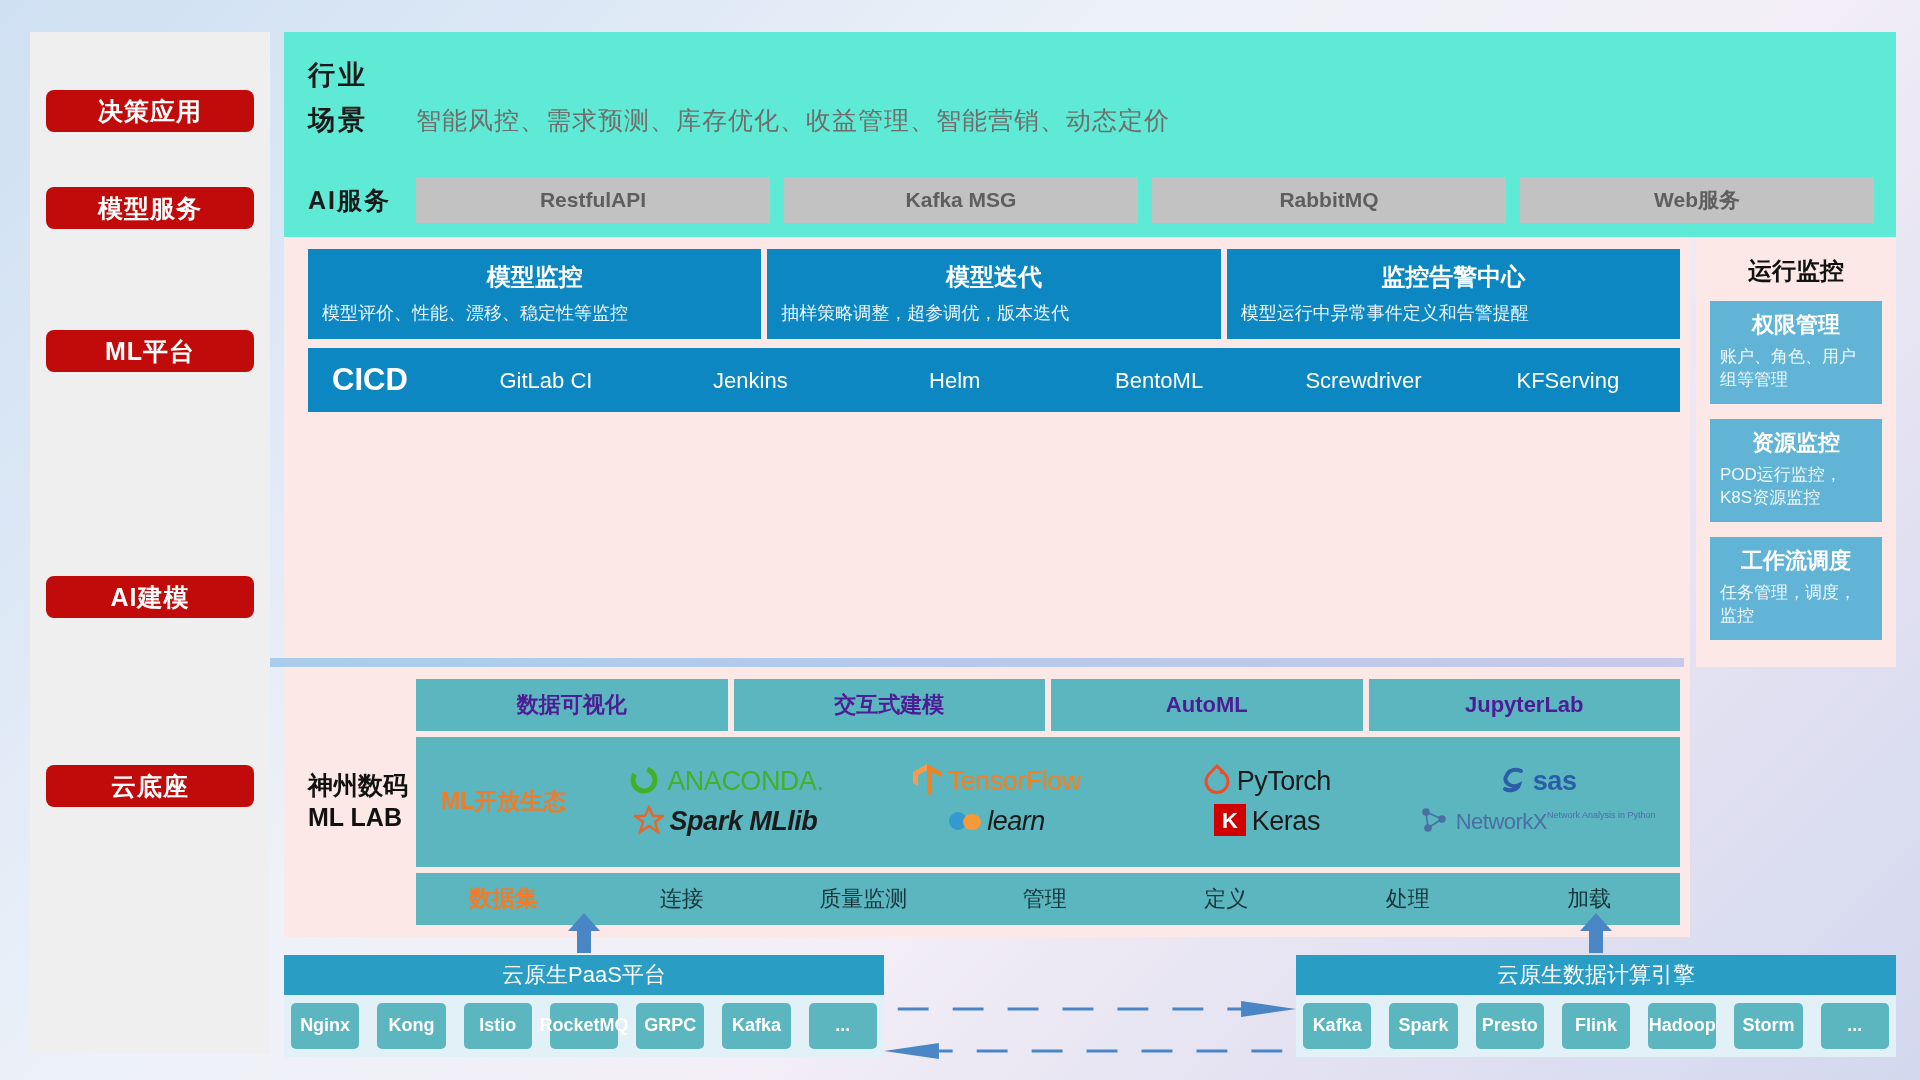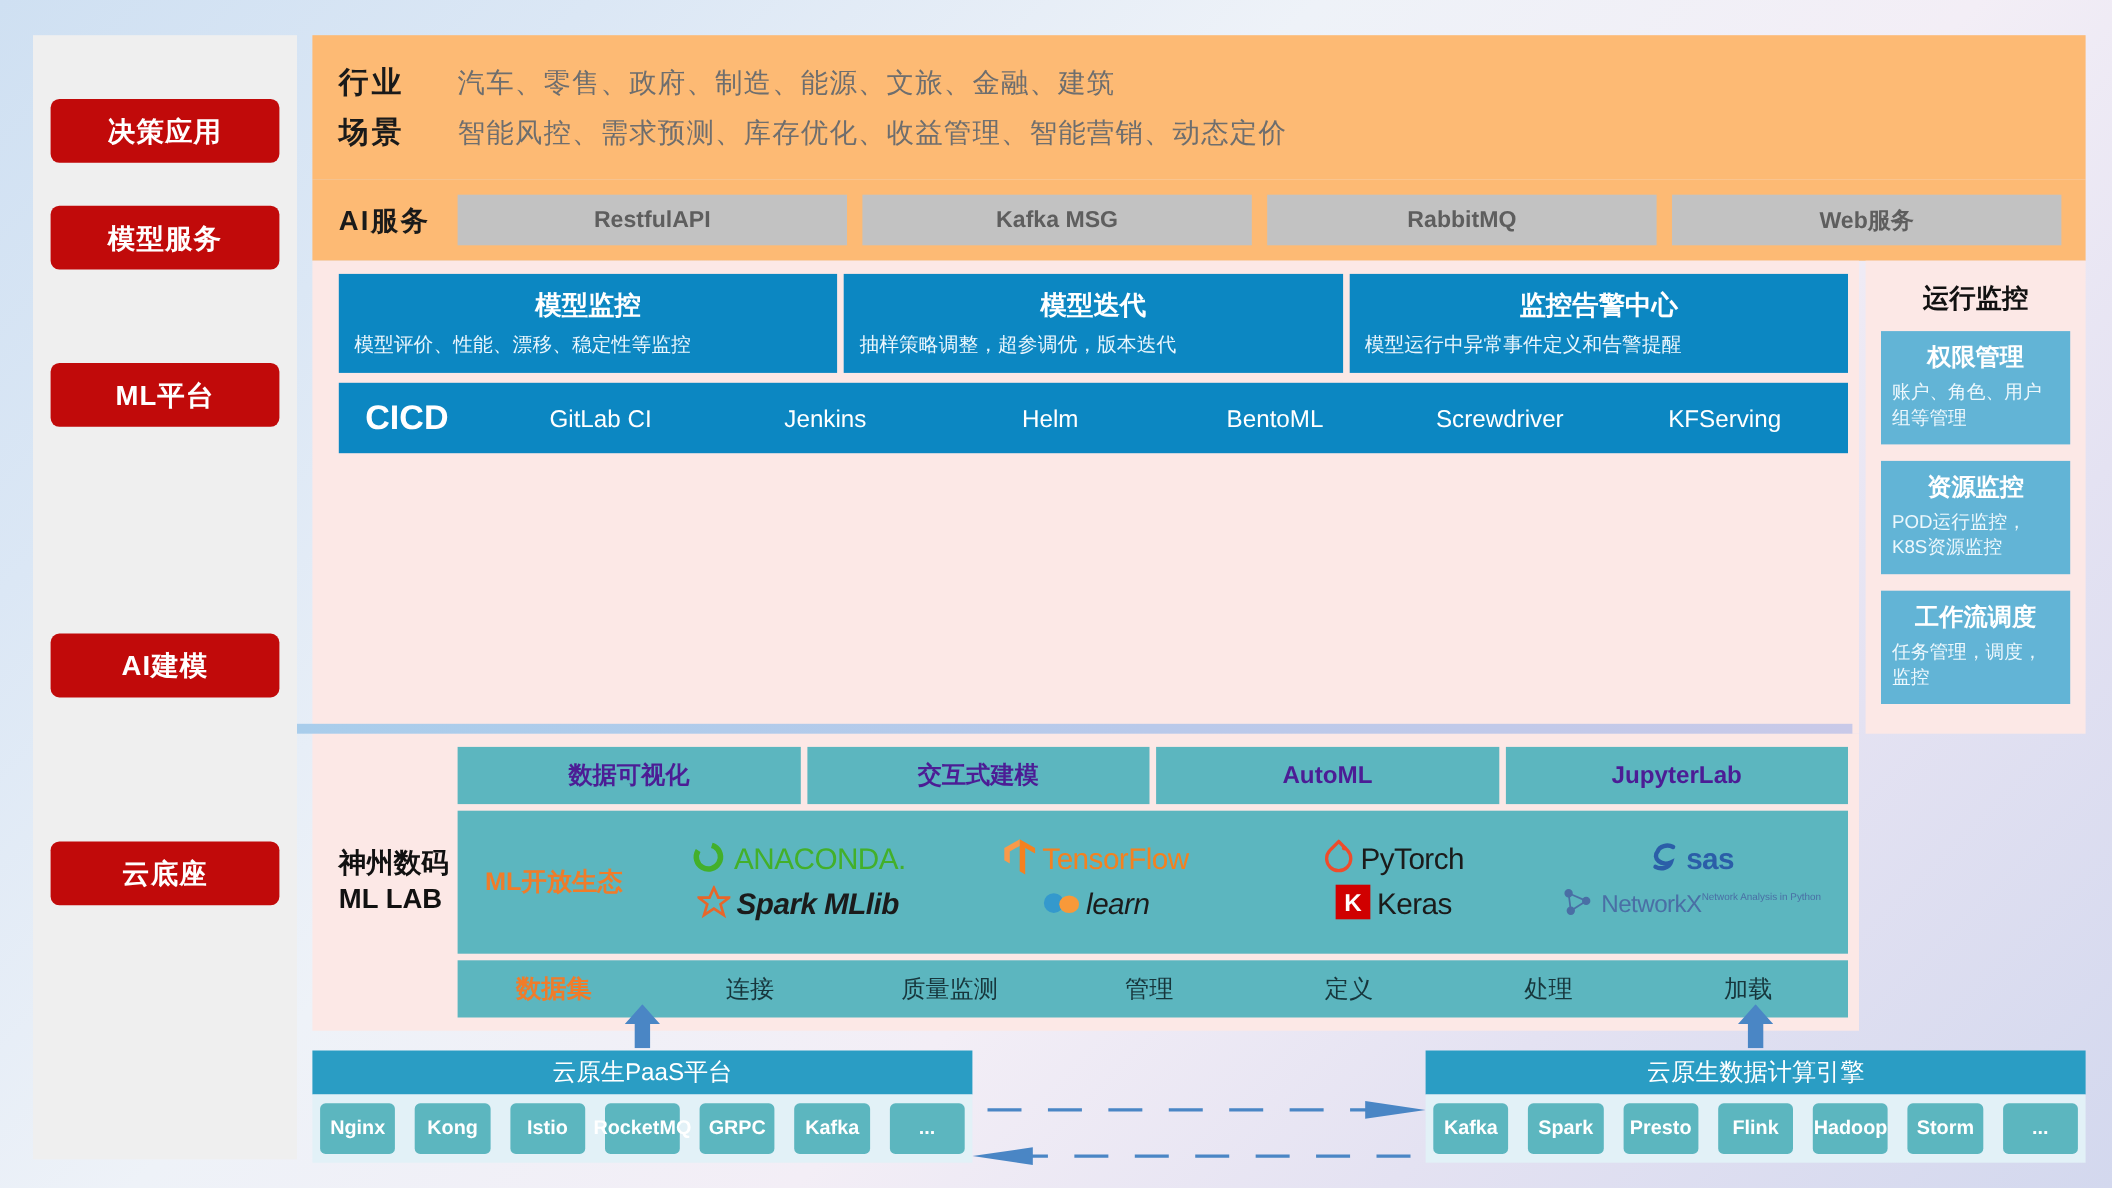--- a/index.html
+++ b/index.html
@@ -13,30 +13,30 @@
     position: relative;
   }
   .page { position: absolute; inset: 0; display: flex; padding: 32px 24px 26px 30px; }
 
   
   .rail {
     width: 240px; background:#efefef; margin-right: 14px;
     position: relative; flex: 0 0 240px;
   }
   .rail-tag {
-    position: absolute; left: 16px; width: 208px; height: 58px;
+    position: absolute; left: 16px; width: 208px; height: 42px;
     background:#c10a0a; border-radius: 8px; color:#fff;
     display:flex; align-items:center; justify-content:center;
     font-size: 25px; font-weight: bold; letter-spacing: 1px;
   }
 
   
   .main { flex: 1 1 auto; display:flex; flex-direction: column; min-width: 0; }
 
-  .band { background:#fdba74; }
+  .band { background:#5eead4; }
   .band-gap { height: 9px; background: linear-gradient(90deg,#a9cdeb,#b9c9ea 55%,#c9c9e8); }
 
   
   .r-apps { padding: 16px 22px 16px 24px; }
   .app-line { display:flex; align-items:center; margin: 9px 0; }
   .app-key {
     width: 108px; flex:0 0 108px; font-size: 27px; font-weight: bold;
     color:#1a1a1a; letter-spacing: 3px;
   }
   .app-val { font-size: 25px; color:#6e6e6e; letter-spacing: 1px; }
@@ -127,21 +127,20 @@
     <div class="rail-tag" style="top:733px">
         <span>云底座</span>
       </div>
   </div>
 
   <div class="main">
 
     <div class="band r-apps">
       <div class="app-line">
         <div class="app-key">行业</div>
-        <div class="app-val">汽车、零售、政府、制造、能源、文旅、金融、建筑</div>
       </div>
       <div class="app-line">
         <div class="app-key">场景</div>
         <div class="app-val">智能风控、需求预测、库存优化、收益管理、智能营销、动态定价</div>
       </div>
     </div>
 
     <div class="band-gap"></div>
 
     <div class="band r-svc">

